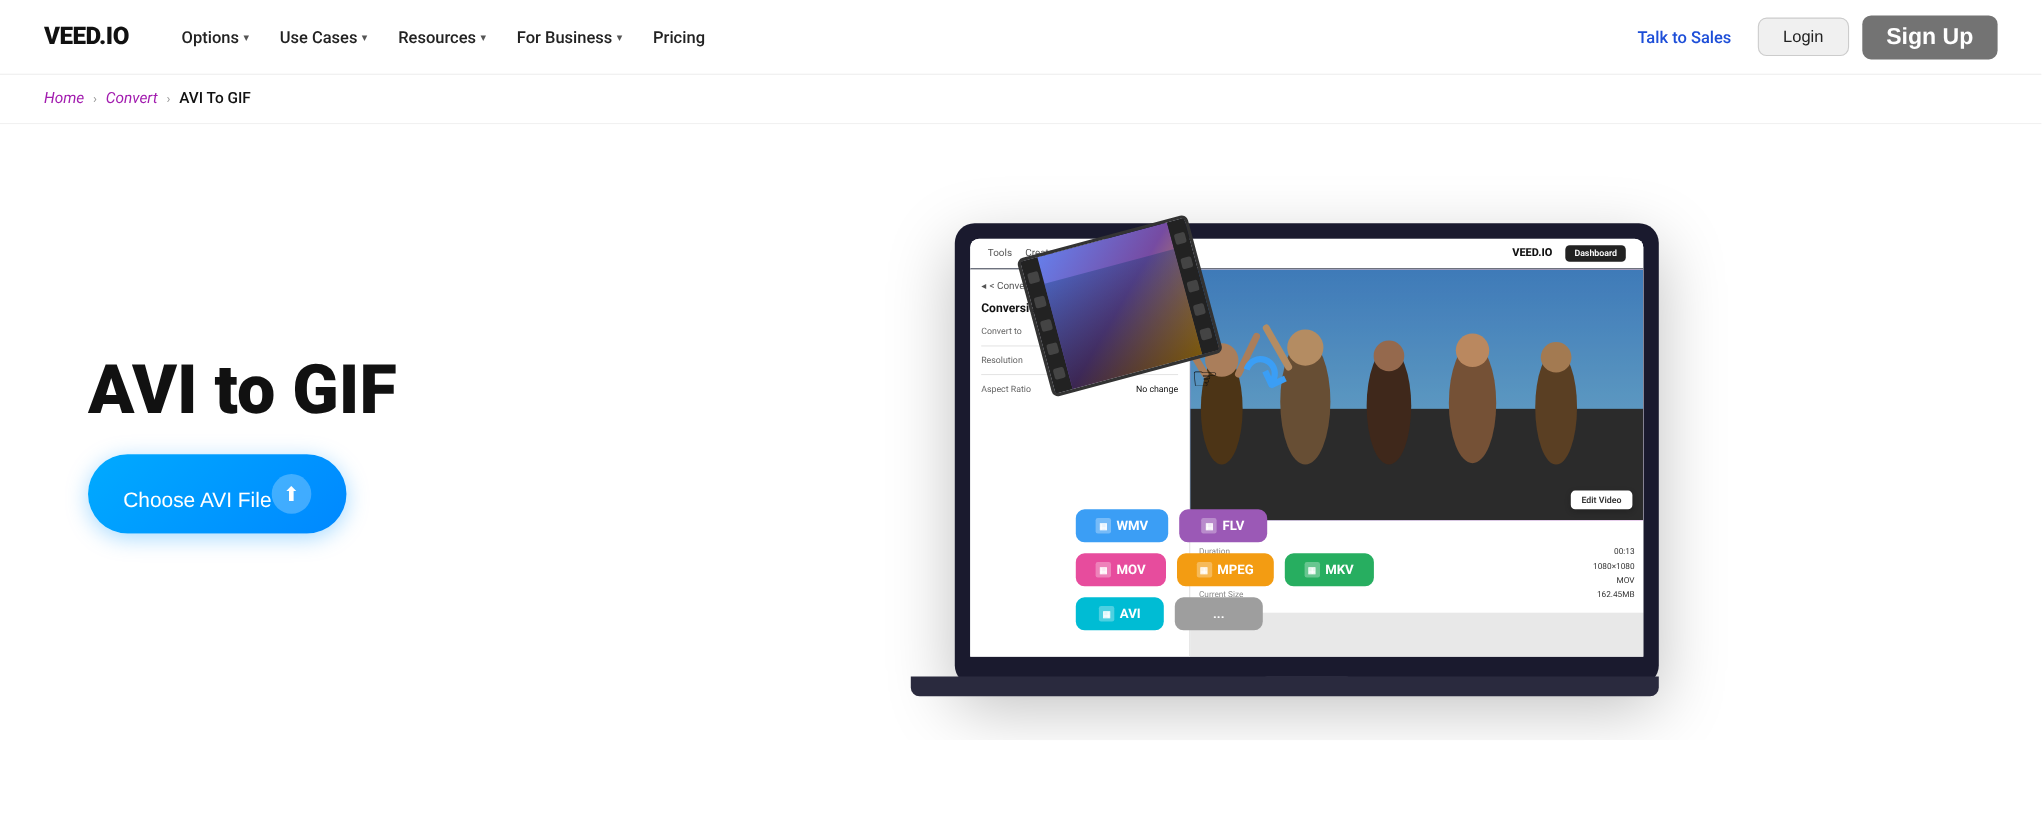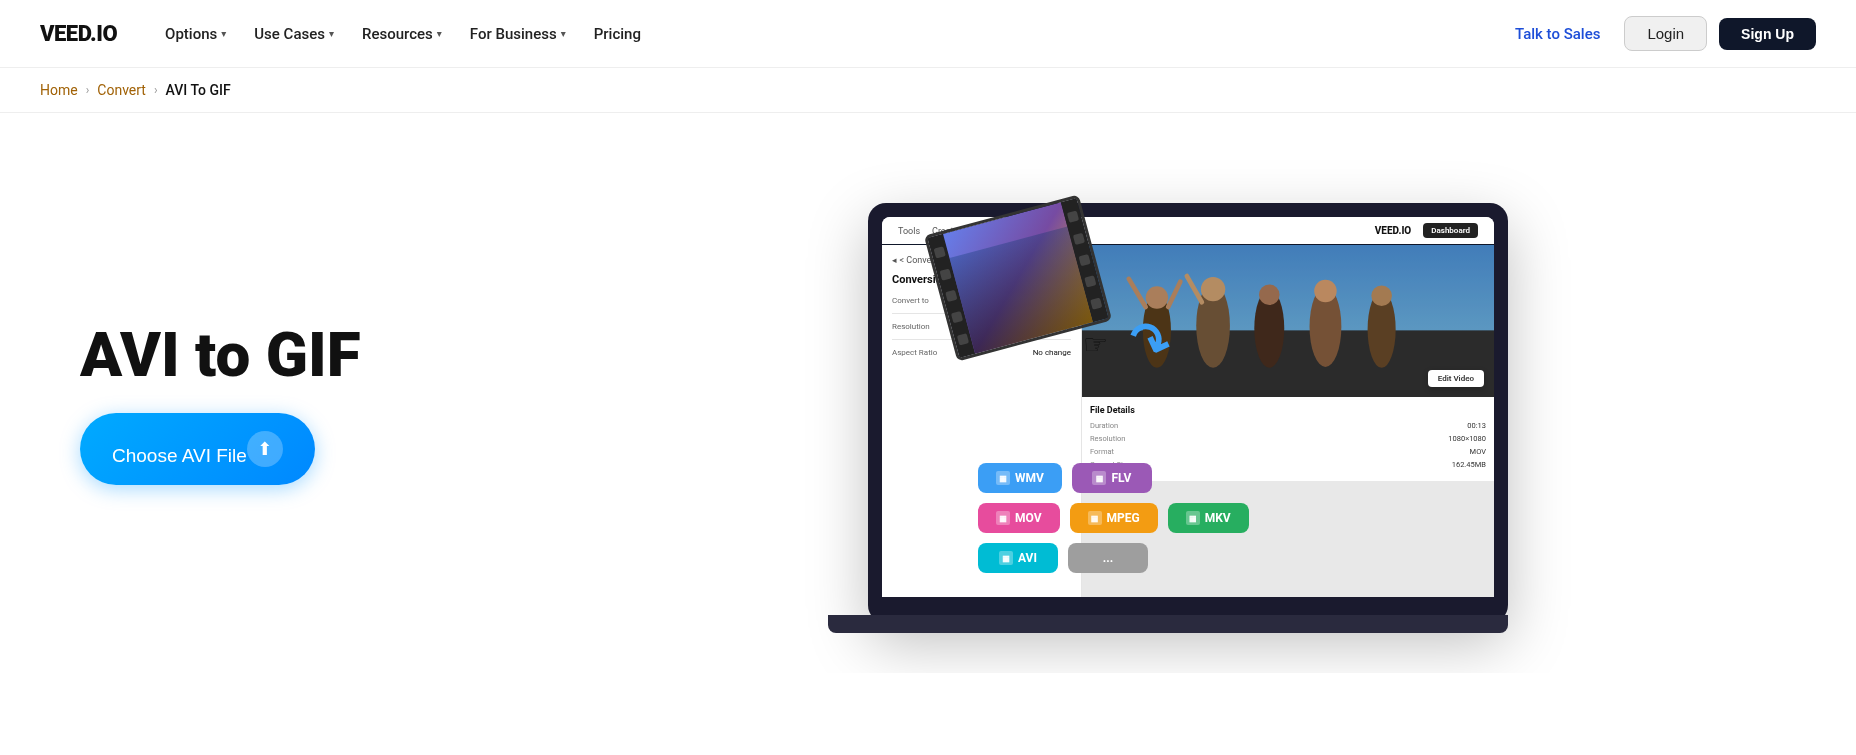--- a/index.html
+++ b/index.html
@@ -65,43 +65,44 @@
       border-radius: 8px;
       background: #f0f0f0;
       font-size: 15px;
       font-weight: 500;
       cursor: pointer;
       color: #222;
     }
     .btn-signup {
       padding: 8px 22px;
       border-radius: 8px;
-      background: #0f172a;
+      background: #737373;
       color: #fff;
-      font-size: 14px;
+      font-size: 21px;
       font-weight: 600;
       cursor: pointer;
       border: none;
       white-space: nowrap;
     }
 
     
     .breadcrumb {
       display: flex;
       align-items: center;
       gap: 8px;
       padding: 14px 40px;
       font-size: 14px;
       color: #555;
       border-bottom: 1px solid #eee;
     }
     .breadcrumb a {
-      color: #a16207;
+      color: #a21caf;
       text-decoration: none;
       cursor: pointer;
+      font-style: italic;
     }
     .breadcrumb .sep { color: #999; font-size: 12px; }
     .breadcrumb .current { color: #111; font-weight: 500; }
 
     
     .hero {
       display: flex;
       align-items: center;
       padding: 60px 80px 40px 80px;
       min-height: 560px;
@@ -306,21 +307,21 @@
 
     
     .screen-right {
       flex: 1;
       background: #e8e8e8;
       position: relative;
       overflow: hidden;
     }
     .screen-video-preview {
       width: 100%;
-      height: 152px;
+      height: 228px;
       background: linear-gradient(135deg, #667eea 0%, #764ba2 50%, #f093fb 100%);
       position: relative;
       overflow: hidden;
     }
     .video-people {
       position: absolute;
       bottom: 0;
       left: 0;
       right: 0;
       height: 100%;

